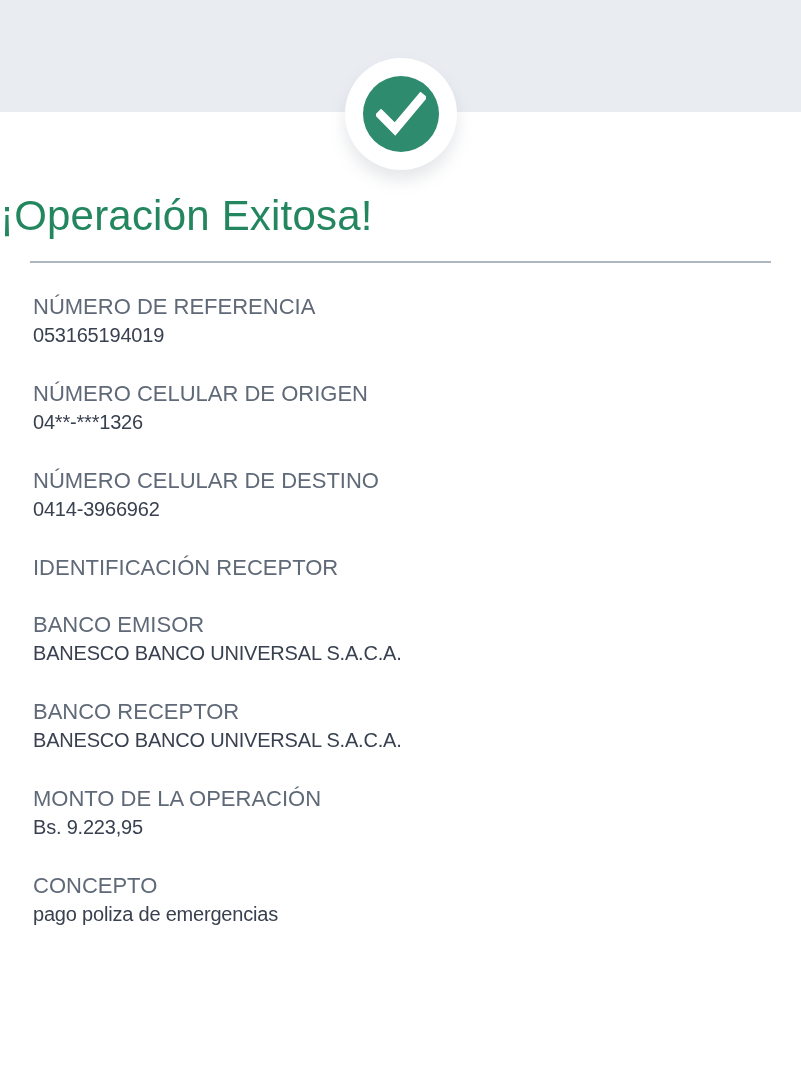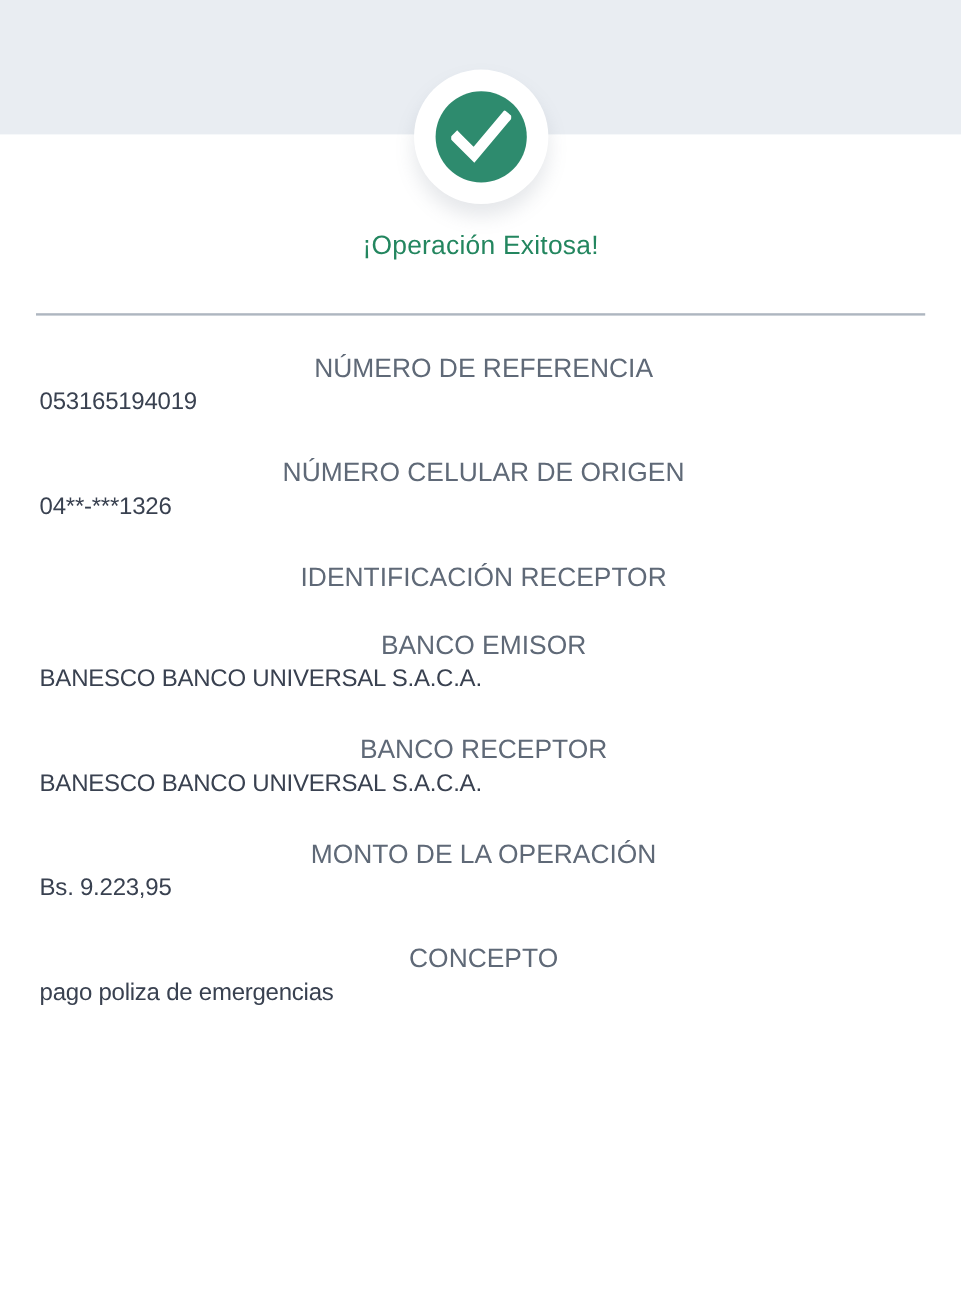--- a/index.html
+++ b/index.html
@@ -40,22 +40,22 @@
     background: var(--green, #2e8b6e);
     display: flex;
     align-items: center;
     justify-content: center;
   }
   .success-title {
     position: absolute;
     top: 192px;
     left: 0;
     width: 100%;
-    text-align: center;
-    font-size: 22px;
+    text-align: left;
+    font-size: 42px;
     font-weight: 400;
     color: var(--titleGreen, #23865f);
     letter-spacing: 0.2px;
   }
   .divider {
     position: absolute;
     top: 261px;
     left: 30px;
     right: 30px;
     height: 2px;
@@ -66,21 +66,20 @@
     top: 294px;
     left: 33px;
     right: 28px;
   }
   .field { margin-bottom: 31px; }
   .field-label {
     font-size: 22px;
     line-height: 26px;
     font-weight: 400;
     color: var(--labelGray, #5f6977);
-    text-align: center;
   }
   .field-value {
     font-size: 20px;
     line-height: 30px;
     font-weight: 400;
     color: var(--valueDark, #394150);
     letter-spacing: -0.2px;
   }
 </style>
 </head>
@@ -105,20 +104,24 @@
     <div class="field-label">NÚMERO DE REFERENCIA</div>
     <div class="field-value">053165194019</div>
   </div>
 
 
   <div class="field">
     <div class="field-label">NÚMERO CELULAR DE ORIGEN</div>
     <div class="field-value">04**-***1326</div>
   </div>
 
+  <div class="field">
+    <div class="field-label">NÚMERO CELULAR DE DESTINO</div>
+    <div class="field-value">0414-3966962</div>
+  </div>
 
   <div class="field">
     <div class="field-label">IDENTIFICACIÓN RECEPTOR</div>
   </div>
 
   <div class="field">
     <div class="field-label">BANCO EMISOR</div>
     <div class="field-value">BANESCO BANCO UNIVERSAL S.A.C.A.</div>
   </div>
 

